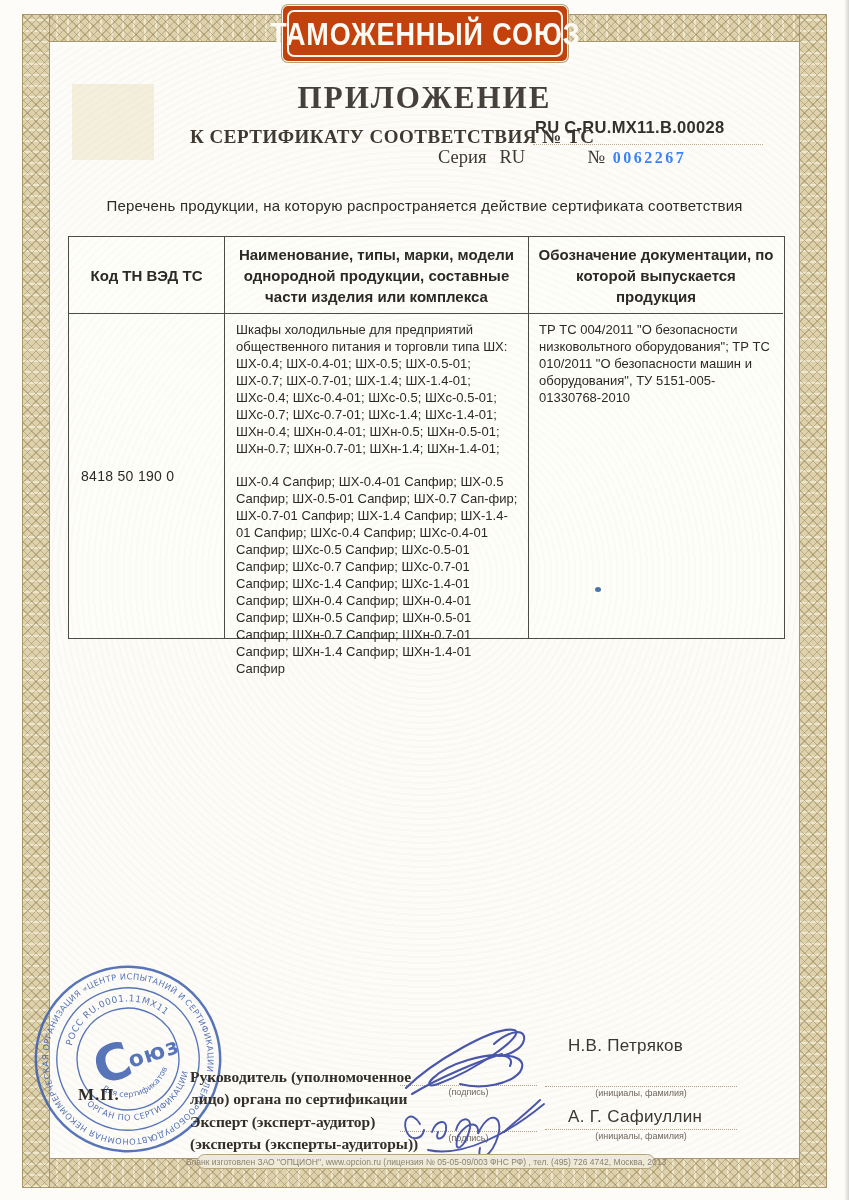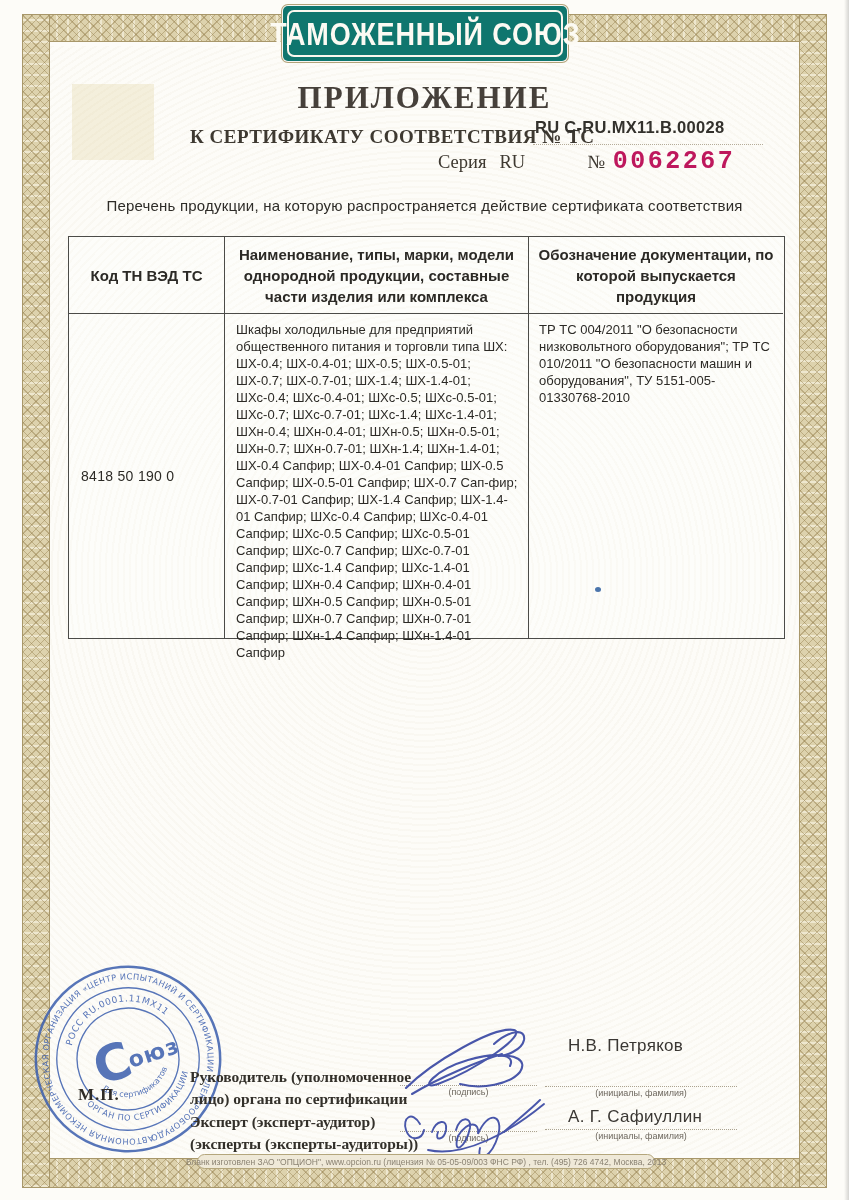--- a/index.html
+++ b/index.html
@@ -24,21 +24,21 @@
   .scan-edge { position:absolute; right:0; top:0; width:5px; height:100%;
                background:linear-gradient(to left, rgba(110,110,110,.28), rgba(0,0,0,0)); }
 
   .wm1 { position:absolute; left:72px; top:84px; width:82px; height:76px;
          background:rgba(222,203,146,.28); }
   .texture { position:absolute; inset:46px;
          background:repeating-radial-gradient(circle at 50% 48%, rgba(196,180,140,.06) 0 2px, rgba(0,0,0,0) 2px 6px); }
 
   
   .badge { position:absolute; left:283px; top:6px; width:284px; height:55px;
-           background:#0f766e; border-radius:5px;
+           background:#c2410c; border-radius:5px;
            display:flex; align-items:center; justify-content:center;
            box-shadow:0 0 0 1px rgba(255,255,255,.9), 0 0 0 2px #b2a379; }
   .badge::before { content:""; position:absolute; inset:4px; border:2px solid #fbf8ef; border-radius:7px; }
   .badge-text { color:#fcfaf3; font-weight:bold; font-size:30px; letter-spacing:1px;
                 transform:scale(.9,1.05); white-space:nowrap; }
 
   
   .title { position:absolute; left:0; top:80px; width:100%; text-align:center;
            font-family:"Liberation Serif","DejaVu Serif",serif; font-weight:bold;
            font-size:31px; letter-spacing:2px; color:#4640356; color:#46403a; }
@@ -47,38 +47,38 @@
            font-family:"Liberation Serif","DejaVu Serif",serif; font-weight:bold;
            font-size:19px; letter-spacing:.5px; color:#3e3931; white-space:nowrap; }
   .cert-value { position:absolute; left:533px; top:0; width:230px; padding:0 2px 7px 2px;
            font-size:16.5px; letter-spacing:.3px; color:#33312c;
            border-bottom:1.5px dotted #b5ac99; white-space:nowrap;font-weight:bold; }
   .series-row { position:absolute; left:438px; top:147px; display:flex; align-items:baseline; }
   .series-word, .series-region, .no-sign { font-family:"Liberation Serif","DejaVu Serif",serif;
            font-size:18.5px; color:#3e3931; }
   .series-region { margin-left:13px; }
   .no-sign { margin-left:62px; }
-  .serial { margin-left:8px; font-family:Liberation Mono, monospace;
-           font-weight:bold; font-size:25px; letter-spacing:2.5px; color:#be185d; }
+  .serial { margin-left:8px; font-family:Liberation Serif, serif;
+           font-weight:bold; font-size:16px; letter-spacing:2.5px; color:#3b82f6; }
 
   .intro { position:absolute; left:0; top:197px; width:100%; text-align:center;
            font-size:15px; color:#2e2c28; letter-spacing:.2px; }
 
   
   .table { position:absolute; left:68px; top:236px; width:717px;
            display:grid; grid-template-columns:155px 304px 255px; grid-template-rows:76px 325px;
            border:1.5px solid #4b4b48; background:rgba(255,255,255,.25); }
   .cell { border-left:1.5px solid #4b4b48; color:#2c2a26; }
   .cell.first { border-left:none; }
   .th { display:flex; align-items:center; justify-content:center; text-align:center;
         font-weight:bold; font-size:15px; line-height:21px; padding:4px 8px; }
   .td { border-top:1.5px solid #4b4b48; }
   .td-code { display:flex; align-items:center; padding-left:12px; font-size:14px; letter-spacing:.3px;text-align:right; }
   .td-products { padding:7px 10px 0 11px; font-size:13px; line-height:17px; }
-  .td-products .p2 { margin-top:0; }
+  .td-products .p2 { margin-top:16px; }
   .td-doc { padding:7px 8px 0 10px; font-size:13px; line-height:17px; }
 
   .ink-dot { position:absolute; left:595px; top:587px; width:6px; height:5px;
              border-radius:50%; background:#2c5d9e; opacity:.85; }
 
   
   .stamp { position:absolute; left:32px; top:963px; width:192px; height:192px; opacity:.86; }
   .mp { position:absolute; left:78px; top:1085px;
         font-family:"Liberation Serif","DejaVu Serif",serif; font-weight:bold;
         font-size:17px; letter-spacing:1px; color:#2f2b26; }

